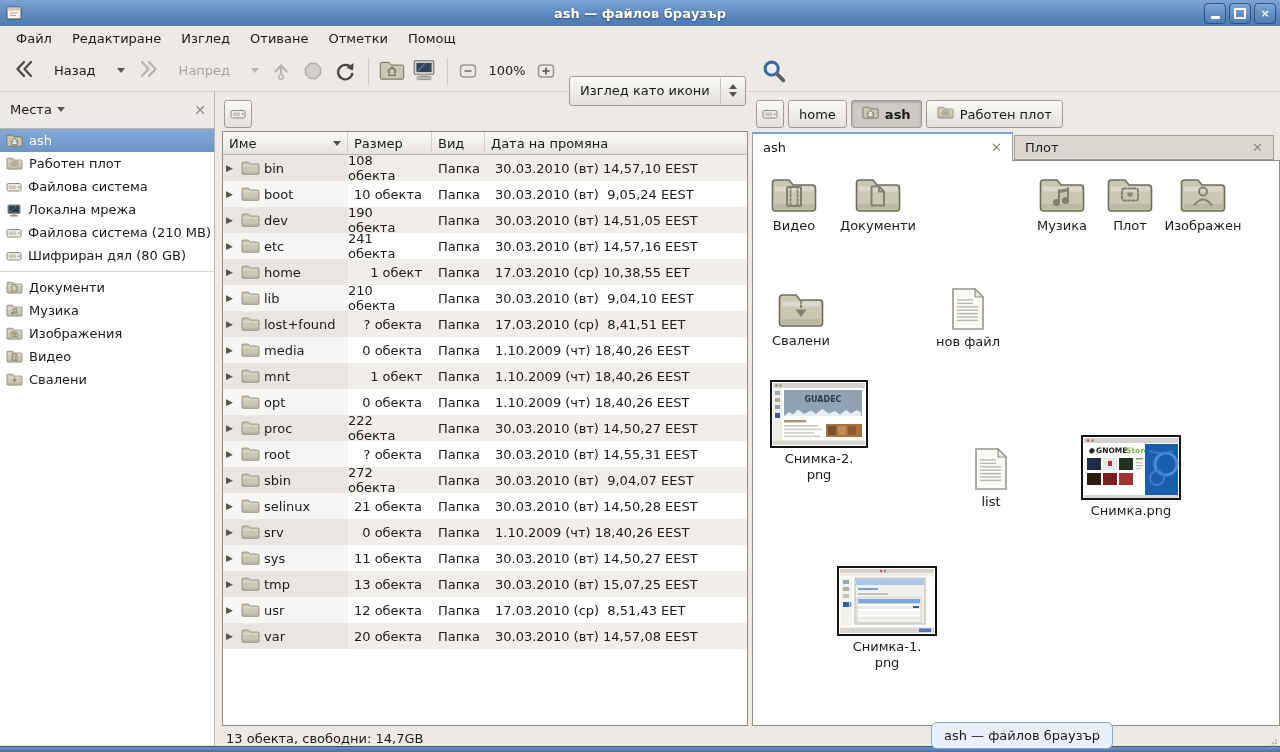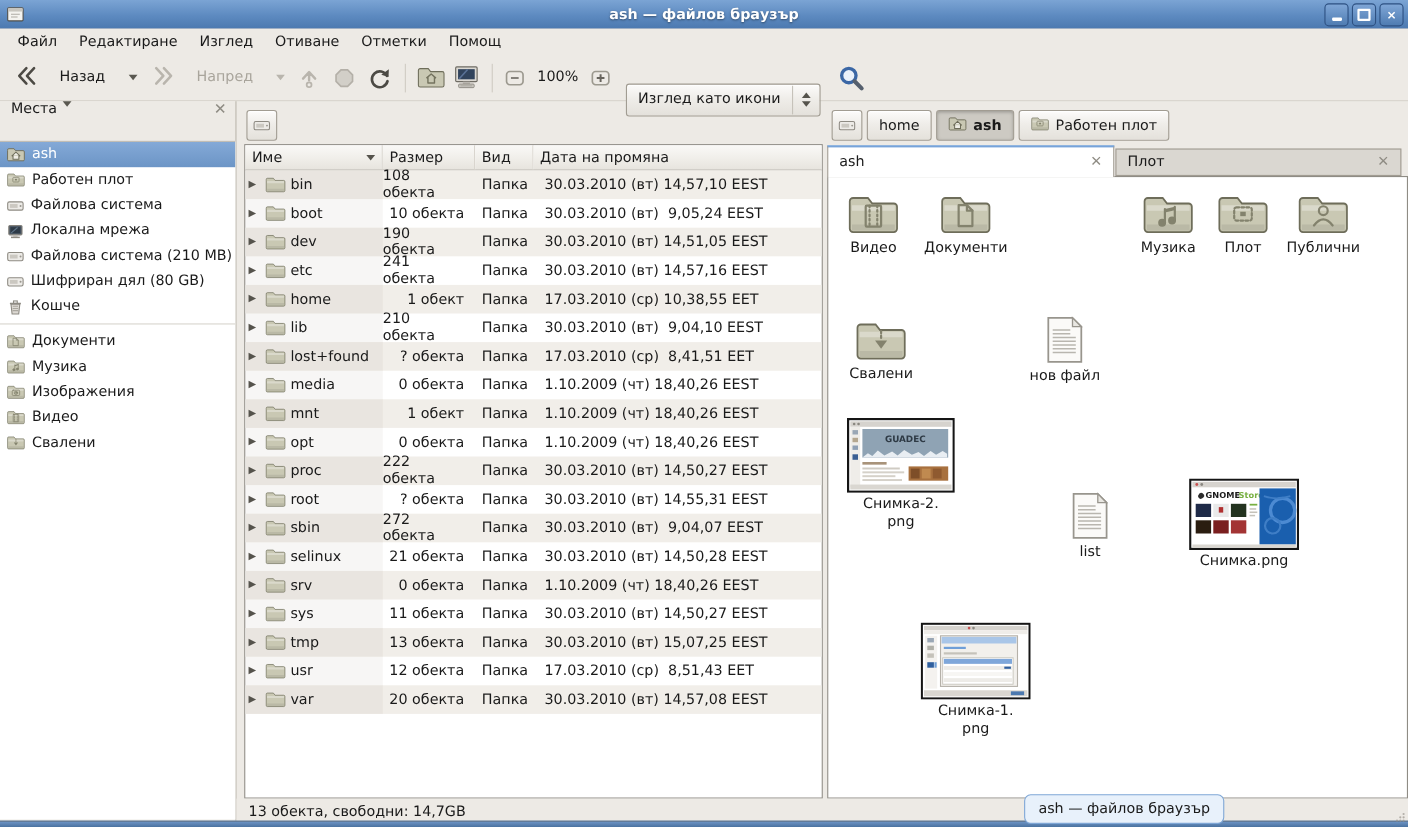--- a/index.html
+++ b/index.html
@@ -41,21 +41,21 @@
     border:1px solid #A19C92;border-radius:3px;background:linear-gradient(#FCFBFA,#EFEDE9 45%,#E4E1DB);
     box-shadow:inset 0 1px 0 #fff;margin-top:40px;}
   .viewsel .vlabel{width:140px;}
   .viewsel .spin{border-left:1px solid #C6C2BA;height:26px;width:24px;display:flex;flex-direction:column;
     align-items:center;justify-content:center;gap:3px;}
   .tri-up{width:0;height:0;border-left:4px solid transparent;border-right:4px solid transparent;border-bottom:5px solid #55534C;}
   .tri-dn{width:0;height:0;border-left:4px solid transparent;border-right:4px solid transparent;border-top:5px solid #55534C;}
   
   .sidebar{position:absolute;left:0;top:92px;width:215px;height:654px;background:#EDEAE5;
     border-right:1px solid #BBB6AD;box-sizing:border-box;}
-  .side-head{height:35px;display:flex;padding:0 8px 0 10px;}
+  .side-head{height:35px;display:flex;align-items:center;padding:0 8px 0 10px;}
   .side-head .chev{margin-left:5px;}
   .side-close{margin-left:auto;color:#8F8C84;font-size:14px;}
   .side-list{position:absolute;left:0;top:36px;width:214px;bottom:1px;background:#fff;
     border-top:1px solid #BBB6AD;overflow:hidden;}
   .side-item{height:23px;display:flex;align-items:center;gap:6px;padding-left:6px;}
   .side-item.selected{background:linear-gradient(#84A9D7,#6C95C6);color:#fff;}
   .side-sep{height:9px;display:flex;align-items:center;}
   .side-sep div{height:1px;background:#D8D5CE;width:100%;}
   
   .pane-toolbar-btn{width:26px;height:26px;border:1px solid #A19C92;border-radius:3px;
@@ -276,29 +276,20 @@
         <span>Файлова система (210 MB)</span>
       </div>
       <div class="side-item">
         <span style="line-height: 0;"><svg width="16" height="16" viewBox="0 0 16 16">
             <rect x="1" y="4.5" width="14" height="7.5" rx="1.5" fill="#EDEBE7" stroke="#8E8B83"></rect>
             <rect x="3" y="6.5" width="7" height="3.5" fill="#CBC8C1"></rect>
             <circle cx="12.7" cy="8.2" r="0.9" fill="#9A978F"></circle>
           </svg></span>
         <span>Шифриран дял (80 GB)</span>
       </div>
-      <div class="side-item">
-        <span style="line-height: 0;"><svg width="16" height="16" viewBox="0 0 16 16">
-            <rect x="6.3" y="2.6" width="3.4" height="2.2" fill="none" stroke="#8E8B83"></rect>
-            <line x1="3" y1="5" x2="13" y2="5" stroke="#8E8B83" stroke-width="1.4"></line>
-            <path d="M4 5.6 H12 L11 14.4 H5 Z" fill="#DCD9D3" stroke="#8E8B83"></path>
-            <path d="M5.6 7.4 h4.8 M5.5 9.4 h5 M5.4 11.4 h5.2" stroke="#AAA79F"></path>
-          </svg></span>
-        <span>Кошче</span>
-      </div>
       <div class="side-sep">
         <div></div>
       </div>
       <div class="side-item">
         <span style="line-height: 0;"><svg width="17" height="15" viewBox="0 0 48 40">
   <path d="M2.5 10 V33 a3 3 0 0 0 3 3 H42.5 a3 3 0 0 0 3 -3 V13 a3 3 0 0 0 -3 -3 H23 L19 5 H5.5 a3 3 0 0 0 -3 3 Z" fill="#C9C8B3" stroke="#6E6D5A" stroke-width="1.6"></path>
   <path d="M4.5 11.5 h39 v5 h-39 Z" fill="rgba(255,255,255,0.32)"></path>
   <path d="M4.5 29 h39 v5.5 h-39 Z" fill="rgba(0,0,0,0.07)"></path>
   <g fill="none" stroke="#83826D" stroke-width="2" stroke-linejoin="round" stroke-linecap="round">
               <path d="M17.5 11.5 h7.5 l5 5 V30.5 h-12.5 Z"></path>
@@ -775,21 +766,21 @@
       <div class="ivitem" style="left: 404px; top: 14px; width: 92px;">
         <span class="" style="line-height: 0;"><svg width="48" height="40" viewBox="0 0 48 40">
   <path d="M2.5 10 V33 a3 3 0 0 0 3 3 H42.5 a3 3 0 0 0 3 -3 V13 a3 3 0 0 0 -3 -3 H23 L19 5 H5.5 a3 3 0 0 0 -3 3 Z" fill="#C9C8B3" stroke="#6E6D5A" stroke-width="1.6"></path>
   <path d="M4.5 11.5 h39 v5 h-39 Z" fill="rgba(255,255,255,0.32)"></path>
   <path d="M4.5 29 h39 v5.5 h-39 Z" fill="rgba(0,0,0,0.07)"></path>
   <g fill="none" stroke="#83826D" stroke-width="2" stroke-linejoin="round" stroke-linecap="round">
               <circle cx="24" cy="16.5" r="4"></circle>
               <path d="M15.5 30 q8.5 -11 17 0"></path>
             </g>
           </svg></span>
-        <div class="ivlabel">Публични</div>
+        <div class="ivlabel">Изображен</div>
       </div>
       <div class="ivitem" style="left: 2px; top: 129px; width: 92px;">
         <span class="" style="line-height: 0;"><svg width="48" height="40" viewBox="0 0 48 40">
   <path d="M2.5 10 V33 a3 3 0 0 0 3 3 H42.5 a3 3 0 0 0 3 -3 V13 a3 3 0 0 0 -3 -3 H23 L19 5 H5.5 a3 3 0 0 0 -3 3 Z" fill="#C9C8B3" stroke="#6E6D5A" stroke-width="1.6"></path>
   <path d="M4.5 11.5 h39 v5 h-39 Z" fill="rgba(255,255,255,0.32)"></path>
   <path d="M4.5 29 h39 v5.5 h-39 Z" fill="rgba(0,0,0,0.07)"></path>
   <g fill="none" stroke="#83826D" stroke-width="2" stroke-linejoin="round" stroke-linecap="round">
               <line x1="24" y1="11" x2="24" y2="18" stroke-dasharray="2 2.2"></line>
               <path d="M18.5 19.5 h11 L24 27 Z" fill="#83826D" stroke="none"></path>
             </g>

